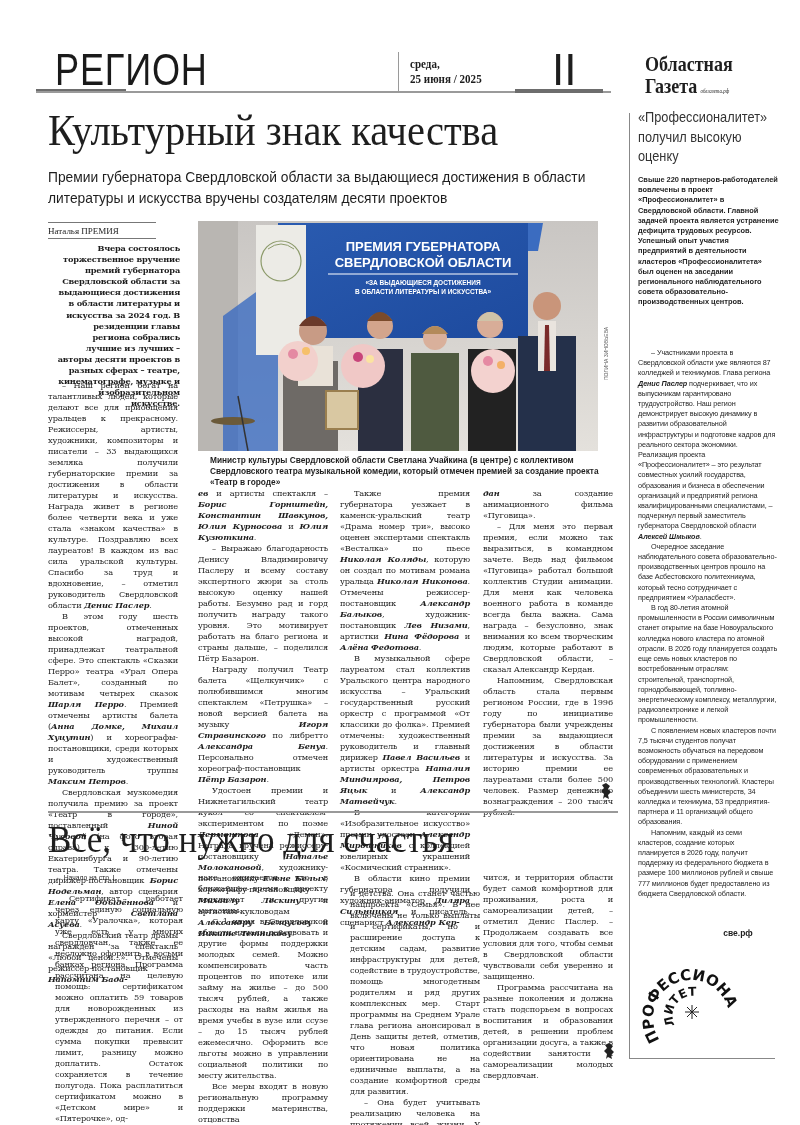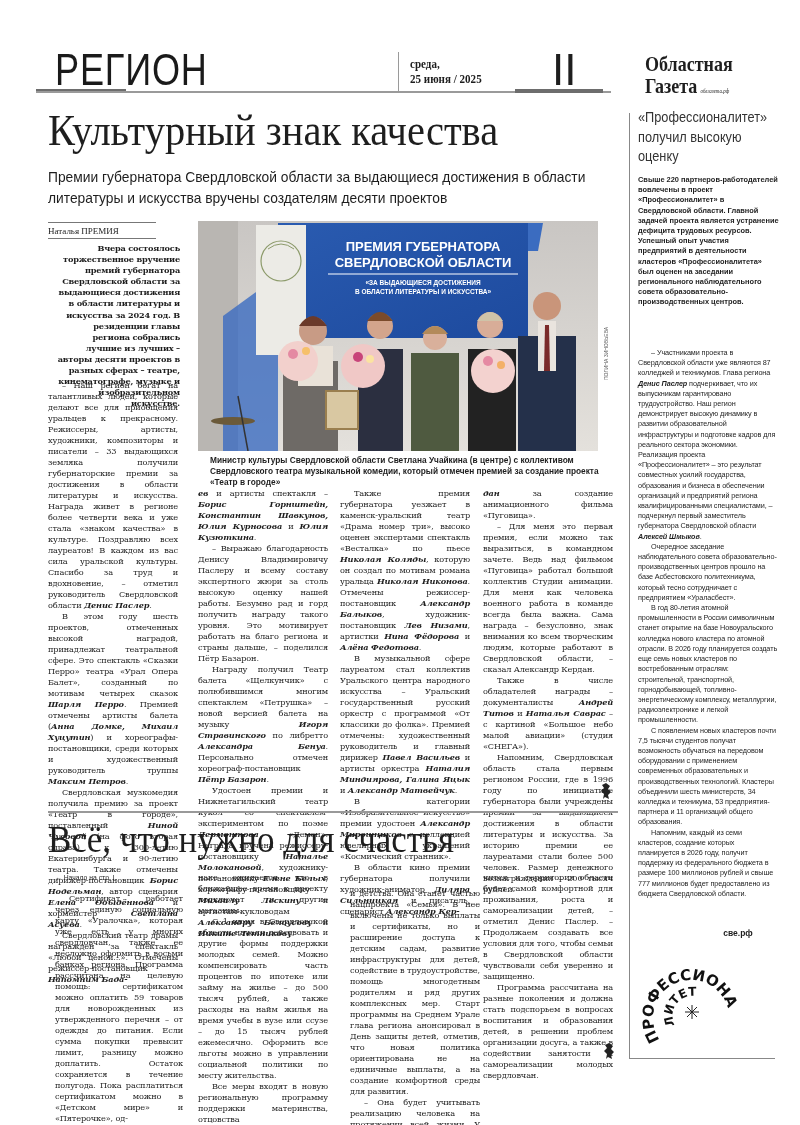--- a/index.html
+++ b/index.html
@@ -86,28 +86,27 @@
     <p>Свердловский театр драмы награжден за спектакль «Любой ценой...». Отмечены режиссер-постановщик <b><i>Напомним Бада-</i></b></p>
   </div>
 <div class="abs col c2">
     <p class="noind"><b><i>ев</i></b> и артисты спектакля – <b><i>Борис Горнштейн, Константин Шавкунов, Юлия Курносова</i></b> и <b><i>Юлия Кузюткина</i></b>.</p>
     <p>– Выражаю благодарность Денису Владимировичу Паслеру и всему составу экспертного жюри за столь высокую оценку нашей работы. Безумно рад и горд получить награду такого уровня. Это мотивирует работать на благо региона и страны дальше, – поделился Пётр Базарон.</p>
     <p>Награду получил Театр балета «Щелкунчик» с полюбившимся многим спектаклем «Петрушка» – новой версией балета на музыку <b><i>Игоря Стравинского</i></b> по либретто <b><i>Александра Бенуа</i></b>. Персонально отмечен хореограф-постановщик <b><i>Пётр Базарон</i></b>.</p>
     <p>Удостоен премии и Нижнетагильский театр кукол со спектаклем-экспериментом по поэме <b><i>Лермонтова</i></b> «Демон». Награда вручена режиссеру-постановщику <b><i>Наталье Молокановой</i></b>, художнику-постановщику <b><i>Елене Белых</i></b>, хореографу-постановщику <b><i>Михаилу Лескину</i></b> и артистам-кукловодам <b><i>Александру Белоусову</i></b> и <b><i>Никите Летникову</i></b>.</p>
   </div>
 <div class="abs col c3">
     <p>Также премия губернатора уезжает в каменск-уральский театр «Драма номер три», высоко оценен экспертами спектакль «Весталка» по пьесе <b><i>Николая Коляды</i></b>, которую он создал по мотивам романа уральца <b><i>Николая Никонова</i></b>. Отмечены режиссер-постановщик <b><i>Александр Балыков</i></b>, художник-постановщик <b><i>Лев Низами</i></b>, артистки <b><i>Нина Фёдорова</i></b> и <b><i>Алёна Федотова</i></b>.</p>
-    <p>В музыкальной сфере лауреатом стал коллектив Уральского центра народного искусства – Уральский государственный русский оркестр с программой «От классики до фолка». Премией отмечены: художественный руководитель и главный дирижер <b><i>Павел Васильев</i></b> и артисты оркестра <b><i>Наталия Миндиярова, Галина Яцык</i></b> и <b><i>Александр Матвейчук</i></b>.</p>
+    <p>В музыкальной сфере лауреатом стал коллектив Уральского центра народного искусства – Уральский государственный русский оркестр с программой «От классики до фолка». Премией отмечены: художественный руководитель и главный дирижер <b><i>Павел Васильев</i></b> и артисты оркестра <b><i>Наталия Миндиярова, Петров Яцык</i></b> и <b><i>Александр Матвейчук</i></b>.</p>
     <p>В категории «Изобразительное искусство» премии удостоен <b><i>Александр Мирошников</i></b> с коллекцией ювелирных украшений «Космический странник».</p>
     <p>В области кино премии губернатора получили художник-аниматор <b><i>Диляра Сильницкая</i></b> и писатель, сценарист <b><i>Александр Кер-</i></b></p>
   </div>
 <div class="abs col c4">
     <p class="noind"><b><i>дан</i></b> за создание анимационного фильма «Пуговица».</p>
     <p>– Для меня это первая премия, если можно так выразиться, в командном зачете. Ведь над фильмом «Пуговица» работал большой коллектив Студии анимации. Для меня как человека военного работа в команде всегда была важна. Сама награда – безусловно, знак внимания ко всем творческим людям, которые работают в Свердловской области, – сказал Александр Кердан.</p>
-    <p>Также в числе обладателей награды – документалисты <b><i>Андрей Титов</i></b> и <b><i>Наталья Саврас</i></b> – с картиной «Большое небо малой авиации» (студия «СНЕГА»).</p>
     <p>Напомним, Свердловская область стала первым регионом России, где в 1996 году по инициативе губернатора были учреждены премии за выдающиеся достижения в области литературы и искусства. За историю премии ее лауреатами стали более 500 человек. Размер денежного вознаграждения – 200 тысяч рублей.</p>
   </div>
 
 <div class="abs photo">
   <svg width="400" height="230" viewBox="0 0 400 230">
     <defs>
       <linearGradient id="wall" x1="0" y1="0" x2="0" y2="1">
           <stop offset="0" stop-color="#c9c6c3"></stop>
           <stop offset="1" stop-color="#e4e1dc"></stop>
         </linearGradient>

